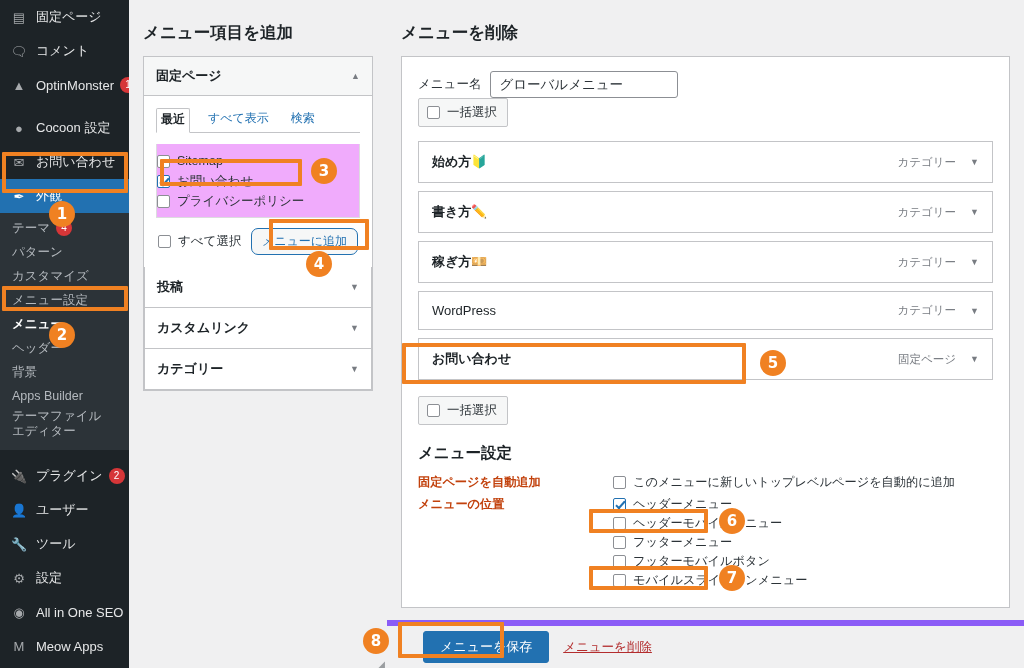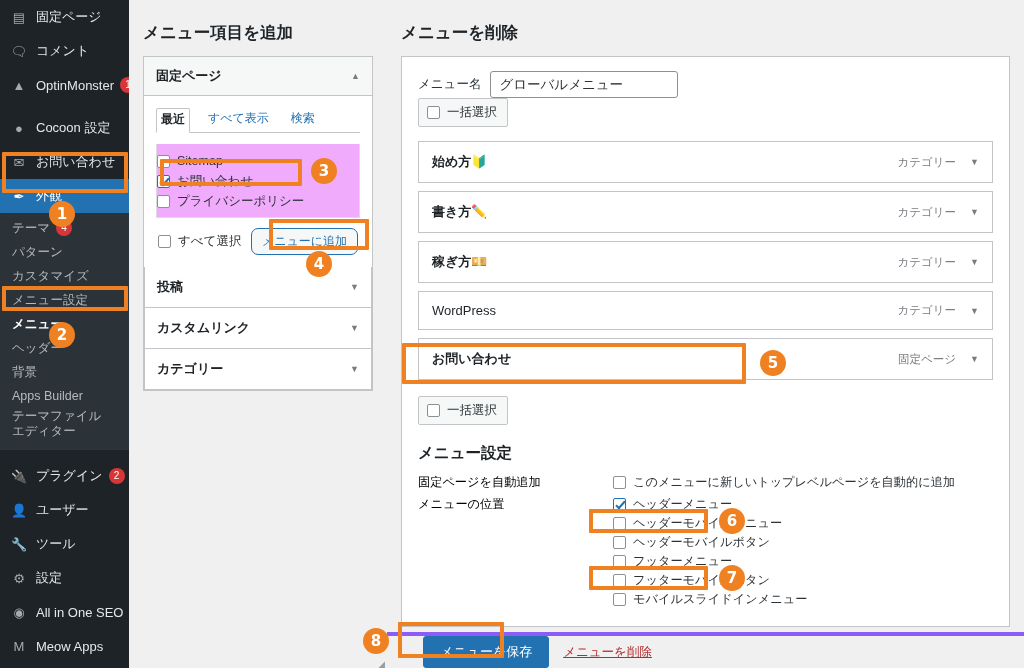--- a/index.html
+++ b/index.html
@@ -144,27 +144,27 @@
     background: #fff; border: 1px solid #c3c4c7;
     display: flex; align-items: center; justify-content: space-between;
     padding: 11px 13px; margin-bottom: 8px;
     font-size: 13px; font-weight: bold; color: #1d2327;
   }
   .menu-item .mright { display: flex; align-items: center; gap: 14px; }
   .menu-item .mtype { font-size: 11.5px; color: #787c82; font-weight: normal; }
   .menu-item .caret { font-size: 9px; color: #787c82; font-weight: normal; }
   .sec-title { font-size: 15.5px; font-weight: bold; color: #1d2327; margin: 0 0 9px 0; }
   .set-row { display: flex; align-items: flex-start; margin-bottom: 3px; }
-  .set-label { width: 195px; font-size: 12.2px; color: #000000; padding-top: 1px; }
+  .set-label { width: 195px; font-size: 12.2px; color: #c2410c; padding-top: 1px; font-weight: bold; }
   .set-val { font-size: 12.2px; color: #2c3338; }
   .set-val .cb-row { height: 19px; font-size: 12.2px; }
   .savebar {
     position: absolute; left: 0; bottom: 0;
-    width: 637px; height: 36px;
-    background: #f0f0f1; border-top: 4px solid #8b5cf6;
+    width: 637px; height: 48px;
+    background: #f0f0f1; border-top: 6px solid #8b5cf6;
     display: flex; align-items: center; padding-left: 36px; gap: 14px;
   }
   .btn-primary {
     background: #2271b1; border: 1px solid #2271b1; color: #fff;
     font-size: 13px; padding: 6px 16px; border-radius: 3px; cursor: pointer;
     font-family: "Liberation Sans", "DejaVu Sans", sans-serif;
   }
   .link-del { color: #b32d2e; font-size: 12.5px; text-decoration: underline; cursor: pointer; }
 
   
@@ -405,24 +405,20 @@
             <div class="cb-row">
               <span class="cb on"></span>
               <span>ヘッダーメニュー</span>
             </div>
             <div class="cb-row">
               <span class="cb"></span>
               <span>ヘッダーモバイルメニュー</span>
             </div>
             <div class="cb-row">
               <span class="cb"></span>
-              <span>ヘッダーモバイルボタン</span>
-            </div>
-            <div class="cb-row">
-              <span class="cb"></span>
               <span>フッターメニュー</span>
             </div>
             <div class="cb-row">
               <span class="cb"></span>
               <span>フッターモバイルボタン</span>
             </div>
             <div class="cb-row">
               <span class="cb"></span>
               <span>モバイルスライドインメニュー</span>
             </div>

